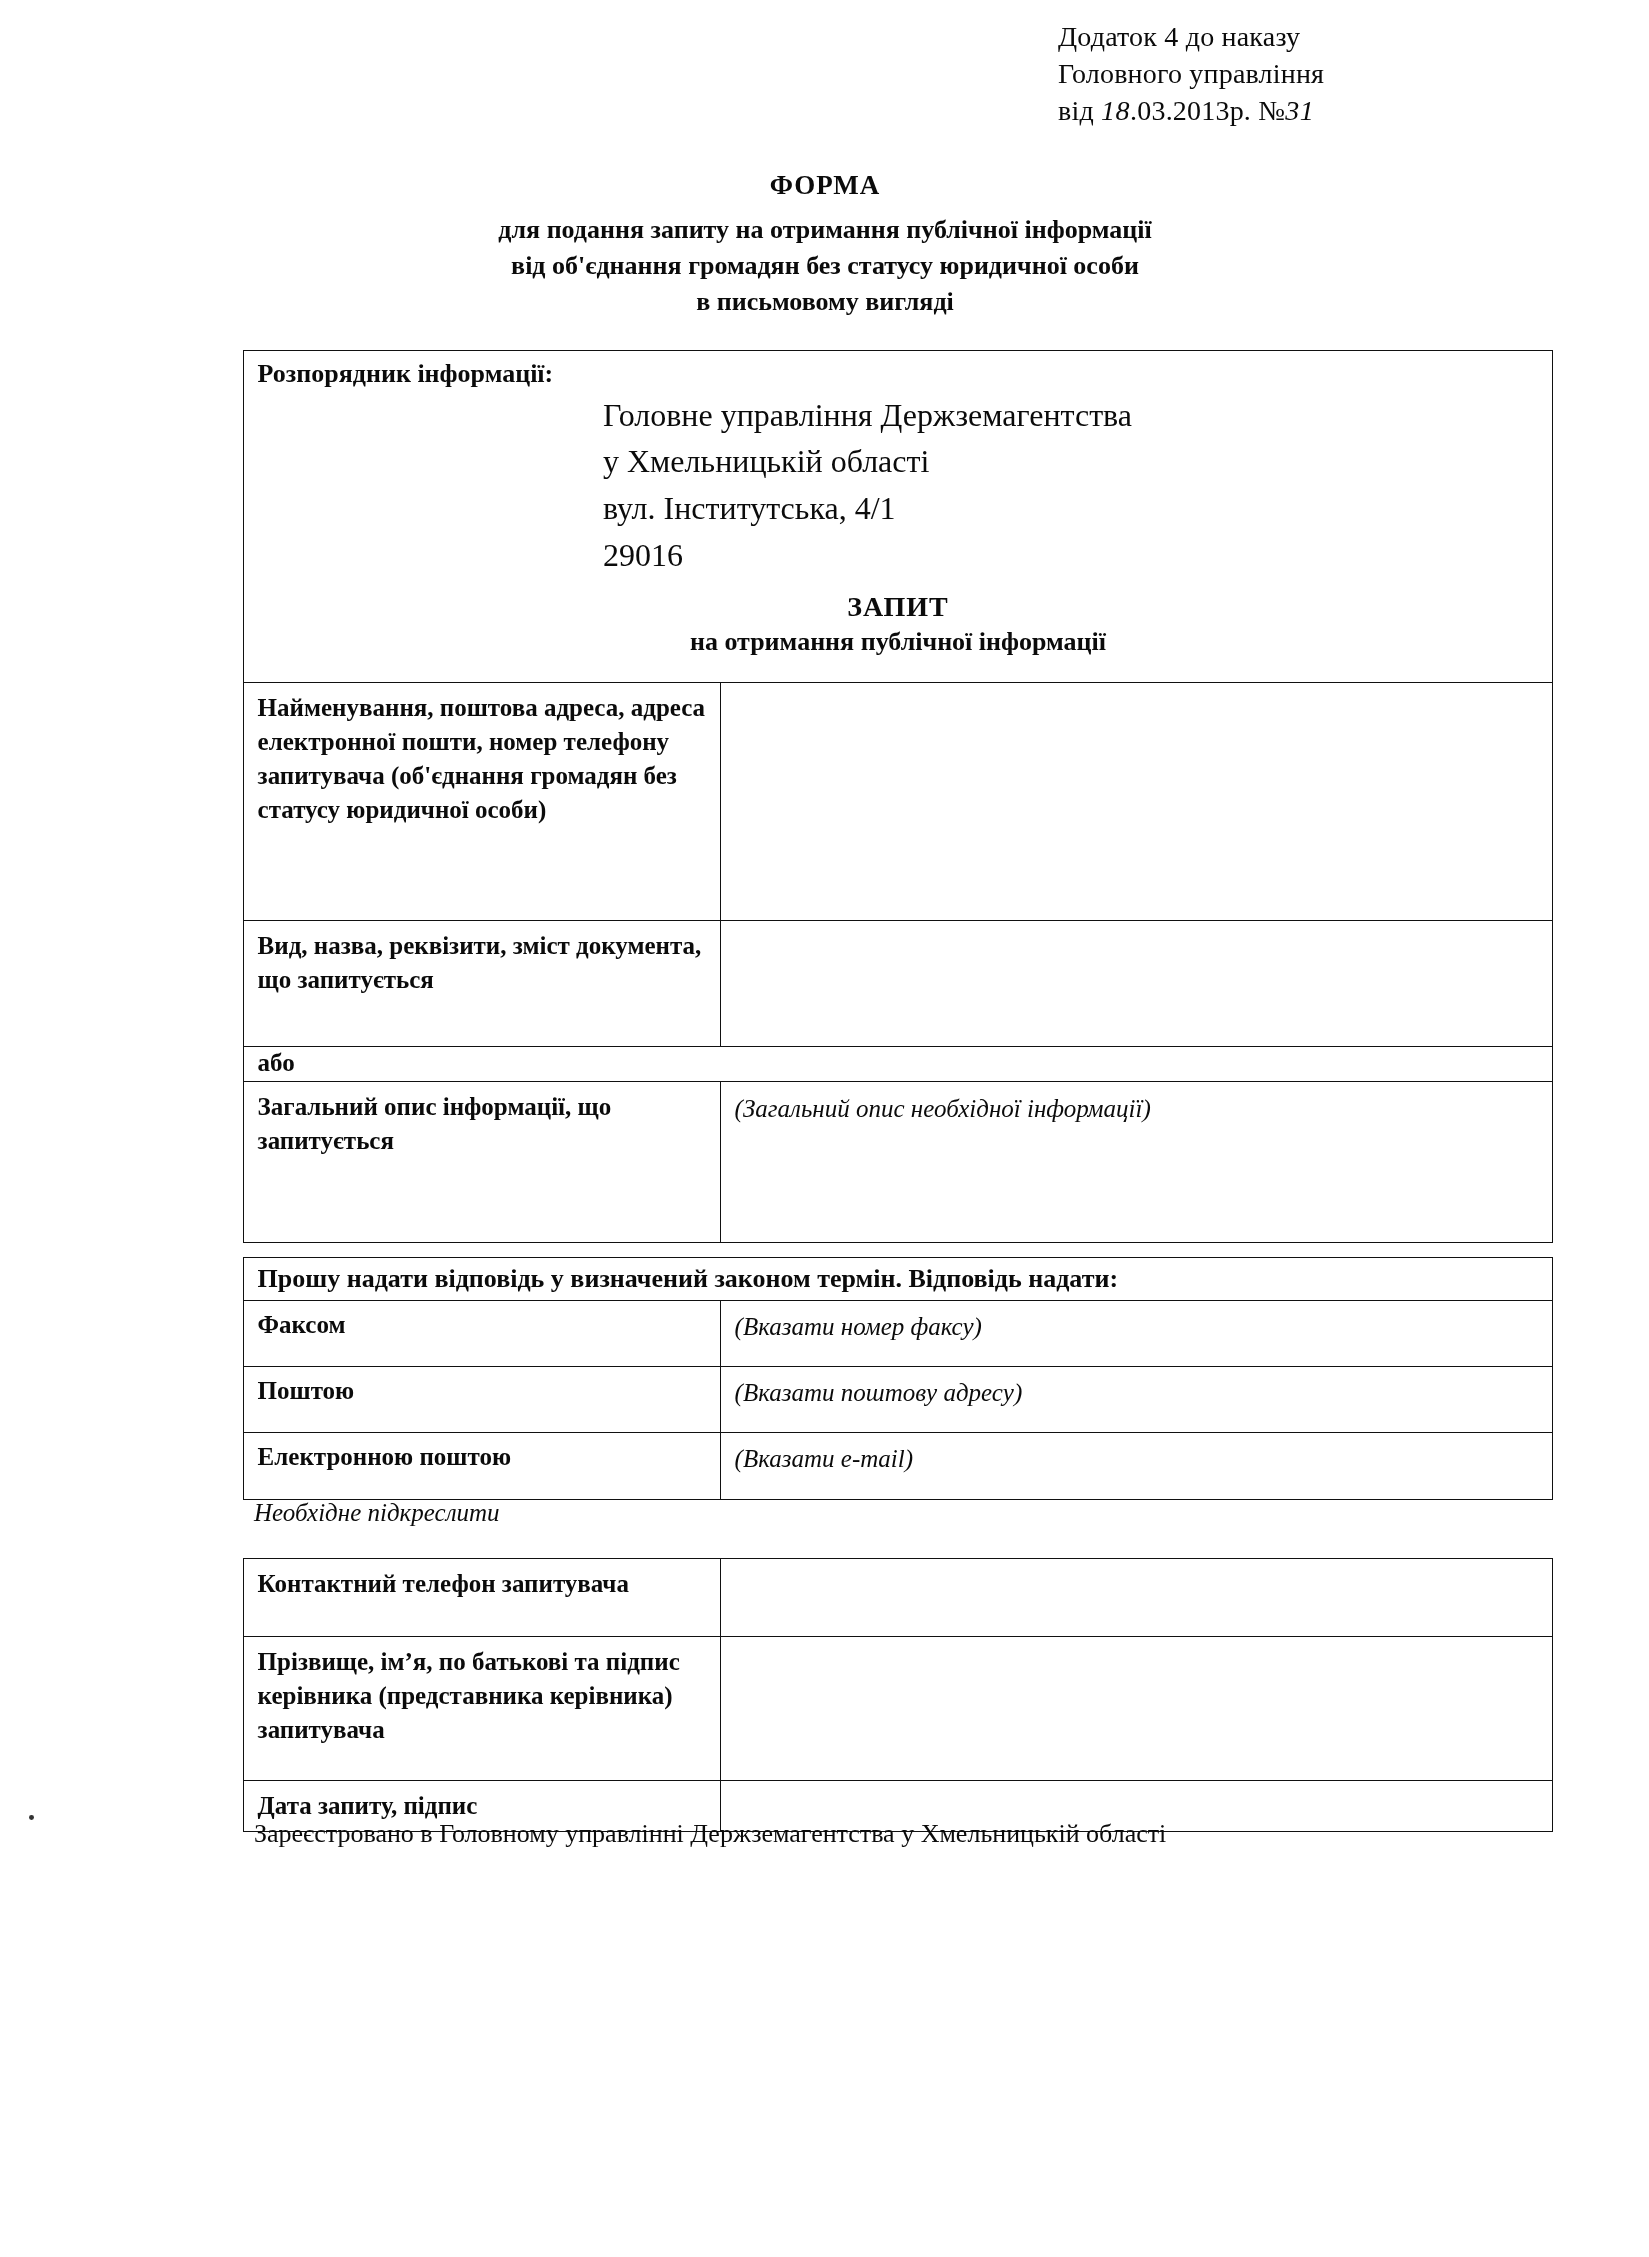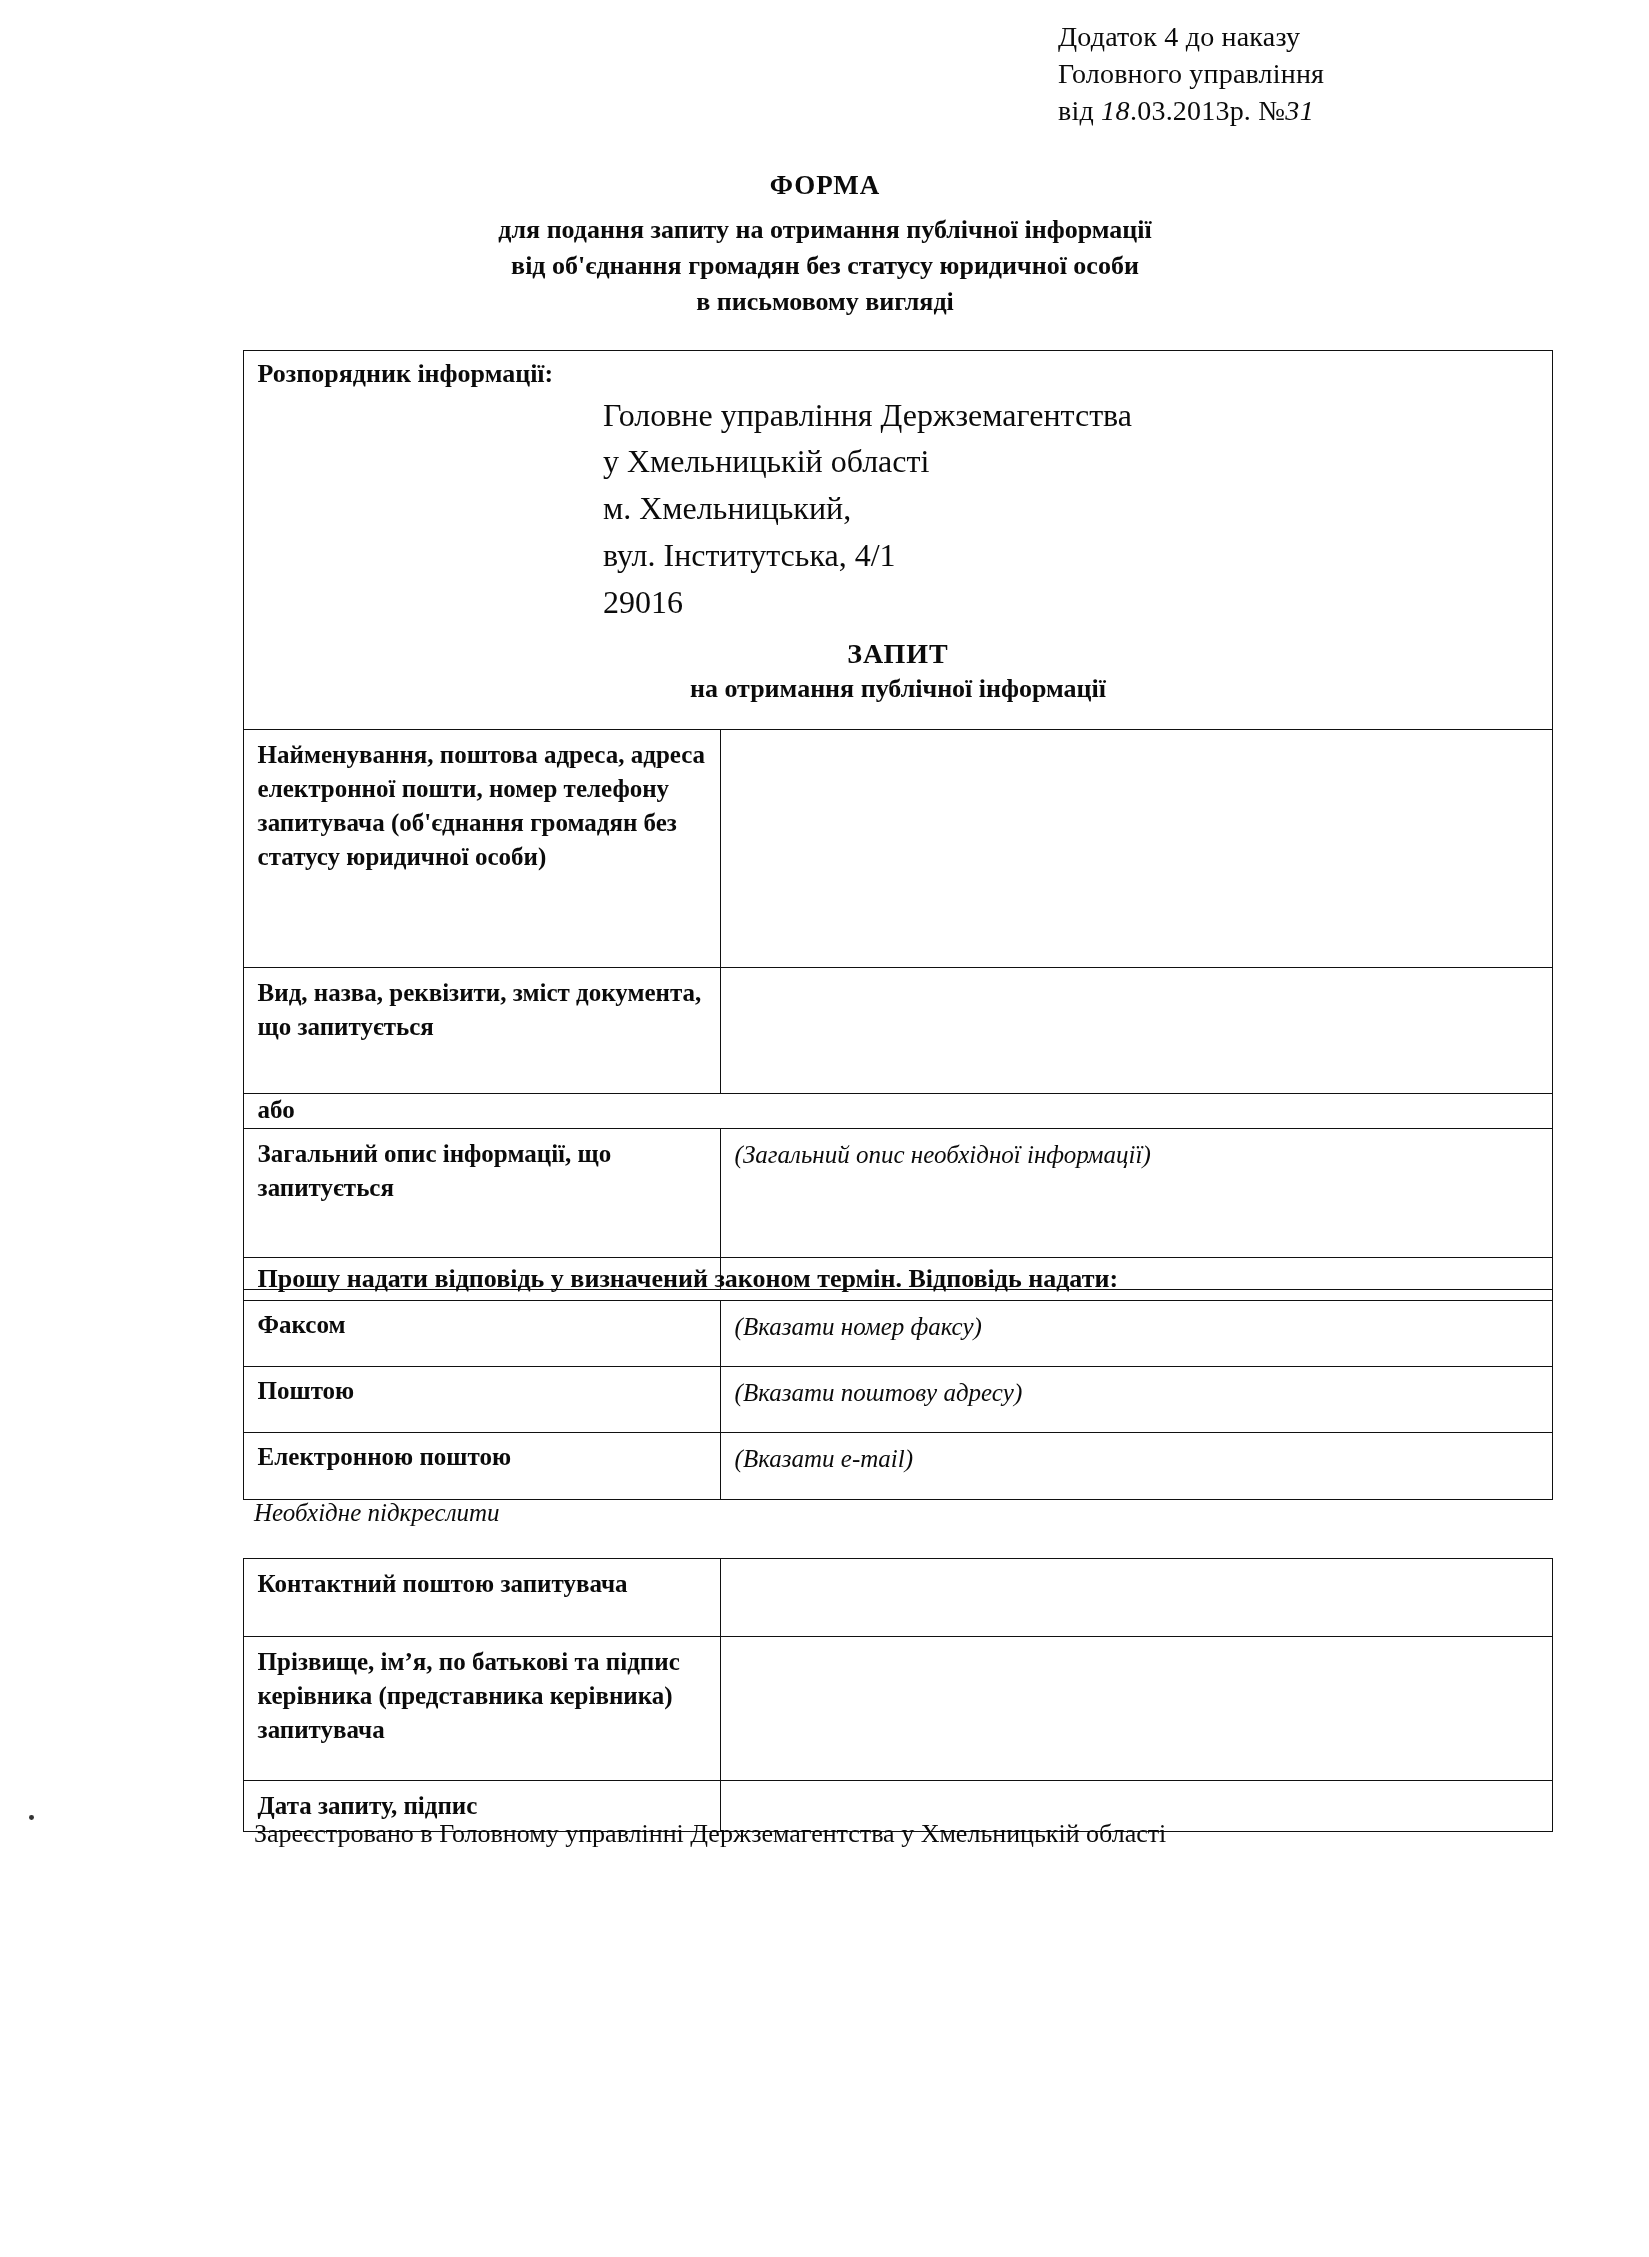--- a/index.html
+++ b/index.html
@@ -199,21 +199,20 @@
     <div>в письмовому вигляді</div>
   </div>
 
   <div class="tbl" id="block1">
 
     <div class="row">
       <div style="width:100%;">
         <div class="b1-head">Розпорядник інформації:</div>
         <div class="b1-addr">Головне управління Держземагентства</div>
         <div class="b1-addr">у Хмельницькій області</div>
-        <div class="b1-addr">м. Хмельницький,</div>
         <div class="b1-addr">вул. Інститутська, 4/1</div>
         <div class="b1-addr">29016</div>
         <div class="b1-zapyt">ЗАПИТ</div>
         <div class="b1-zapyt2">на отримання публічної інформації</div>
       </div>
     </div>
 
     <div class="row r-tall1">
       <div class="cell-l">Найменування,  поштова адреса, адреса електронної пошти, номер телефону запитувача (об'єднання громадян без статусу юридичної особи)</div>
       <div class="cell-r"></div>
@@ -249,21 +248,21 @@
     <div class="row r-b2">
       <div class="cell-l">Електронною поштою</div>
       <div class="cell-r">(Вказати e-mail)</div>
     </div>
   </div>
 
   <div class="note-underline">Необхідне підкреслити</div>
 
   <div class="tbl" id="block3">
     <div class="row r-b3a">
-      <div class="cell-l">Контактний поштою запитувача</div>
+      <div class="cell-l">Контактний телефон запитувача</div>
       <div class="cell-r"></div>
     </div>
     <div class="row r-b3b">
       <div class="cell-l">Прізвище, ім’я, по батькові та підпис керівника (представника керівника) запитувача</div>
       <div class="cell-r"></div>
     </div>
     <div class="row r-b3c">
       <div class="cell-l">Дата запиту, підпис</div>
       <div class="cell-r"></div>
     </div>

